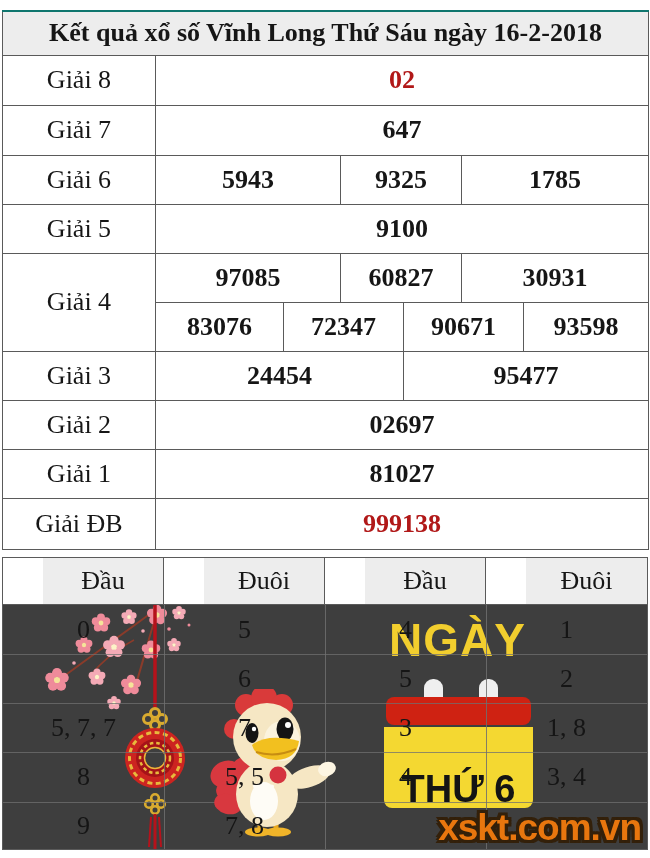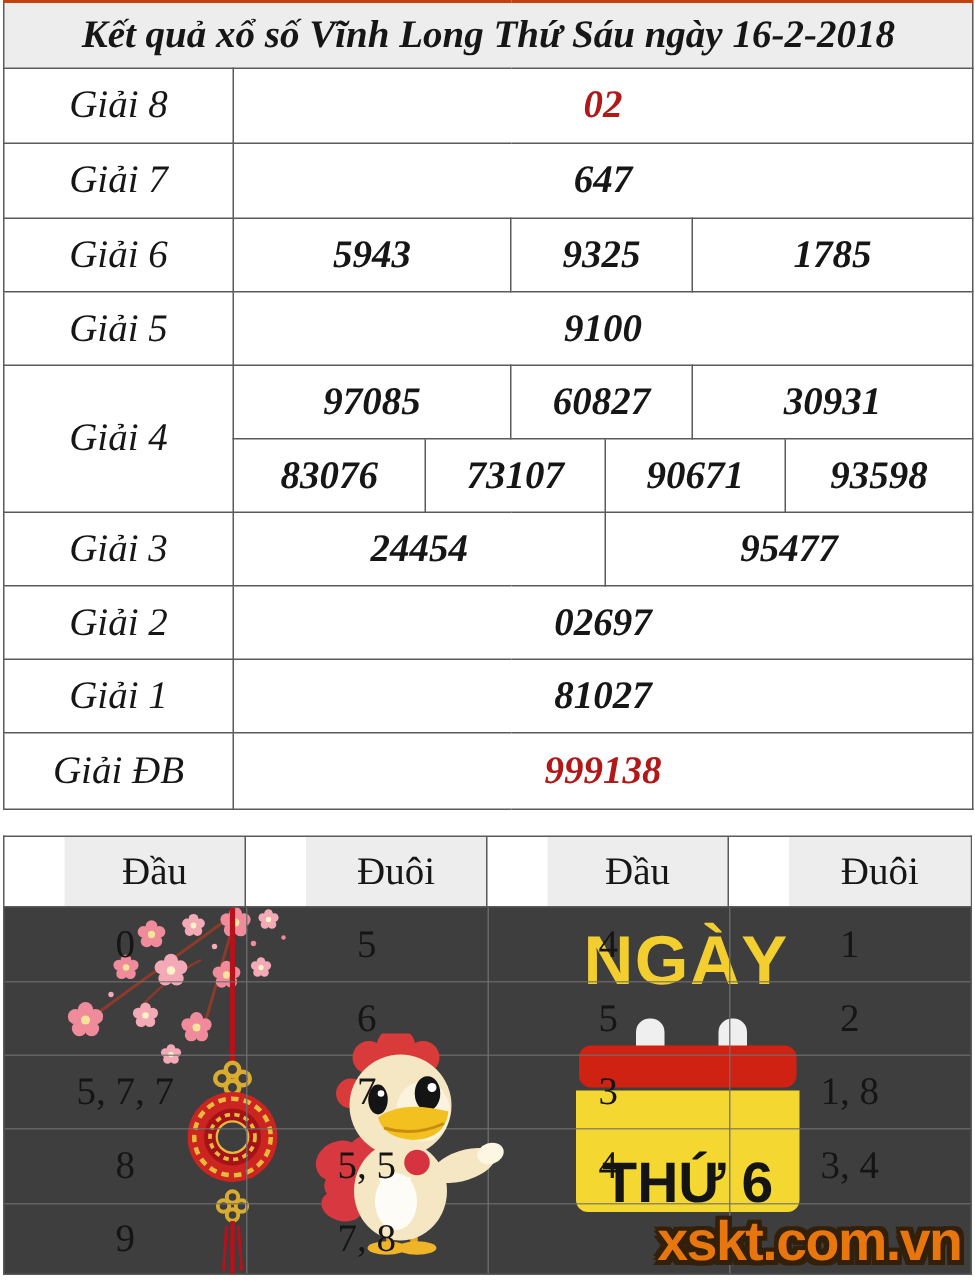--- a/index.html
+++ b/index.html
@@ -12,23 +12,23 @@
     --header-bg:#ededed;
   }
   *{margin:0;padding:0;box-sizing:border-box;}
   body{background:#fff;}
   .page{
     position:relative;width:650px;height:858px;background:#ffffff;overflow:hidden;
     font-family:"Liberation Serif", "DejaVu Serif", serif;color:#161616;
   }
   
   table.prize-table{
-    position:absolute;left:2px;top:0;width:646px;
+    position:absolute;left:2px;top:10px;width:646px;
     border-collapse:collapse;table-layout:fixed;
-    border:1px solid var(--border-gray);border-top:2px solid #c2410c;font-style:italic;
+    border:1px solid var(--border-gray);border-top:2px solid #0f766e;
   }
   table.prize-table td{
     border:1px solid var(--border-gray);
     text-align:center;vertical-align:middle;
     font-size:26px;
   }
   td.title-cell{
     background:var(--header-bg);
     text-align:left;padding:5px 8px;height:44px;
     font-weight:bold;font-size:27px;letter-spacing:0px;
@@ -137,21 +137,21 @@
         <td class="prize-value" colspan="6">9100</td>
       </tr>
       <tr class="r49">
         <td class="prize-label" rowspan="2">Giải 4</td>
         <td class="prize-value" colspan="2">97085</td>
         <td class="prize-value" colspan="2">60827</td>
         <td class="prize-value" colspan="2">30931</td>
       </tr>
       <tr class="r49">
         <td class="prize-value">83076</td>
-        <td class="prize-value" colspan="2">73107</td>
+        <td class="prize-value" colspan="2">72347</td>
         <td class="prize-value" colspan="2">90671</td>
         <td class="prize-value">93598</td>
       </tr>
       <tr class="r49">
         <td class="prize-label">Giải 3</td>
         <td class="prize-value" colspan="3">24454</td>
         <td class="prize-value" colspan="3">95477</td>
       </tr>
       <tr class="r49">
         <td class="prize-label">Giải 2</td>

